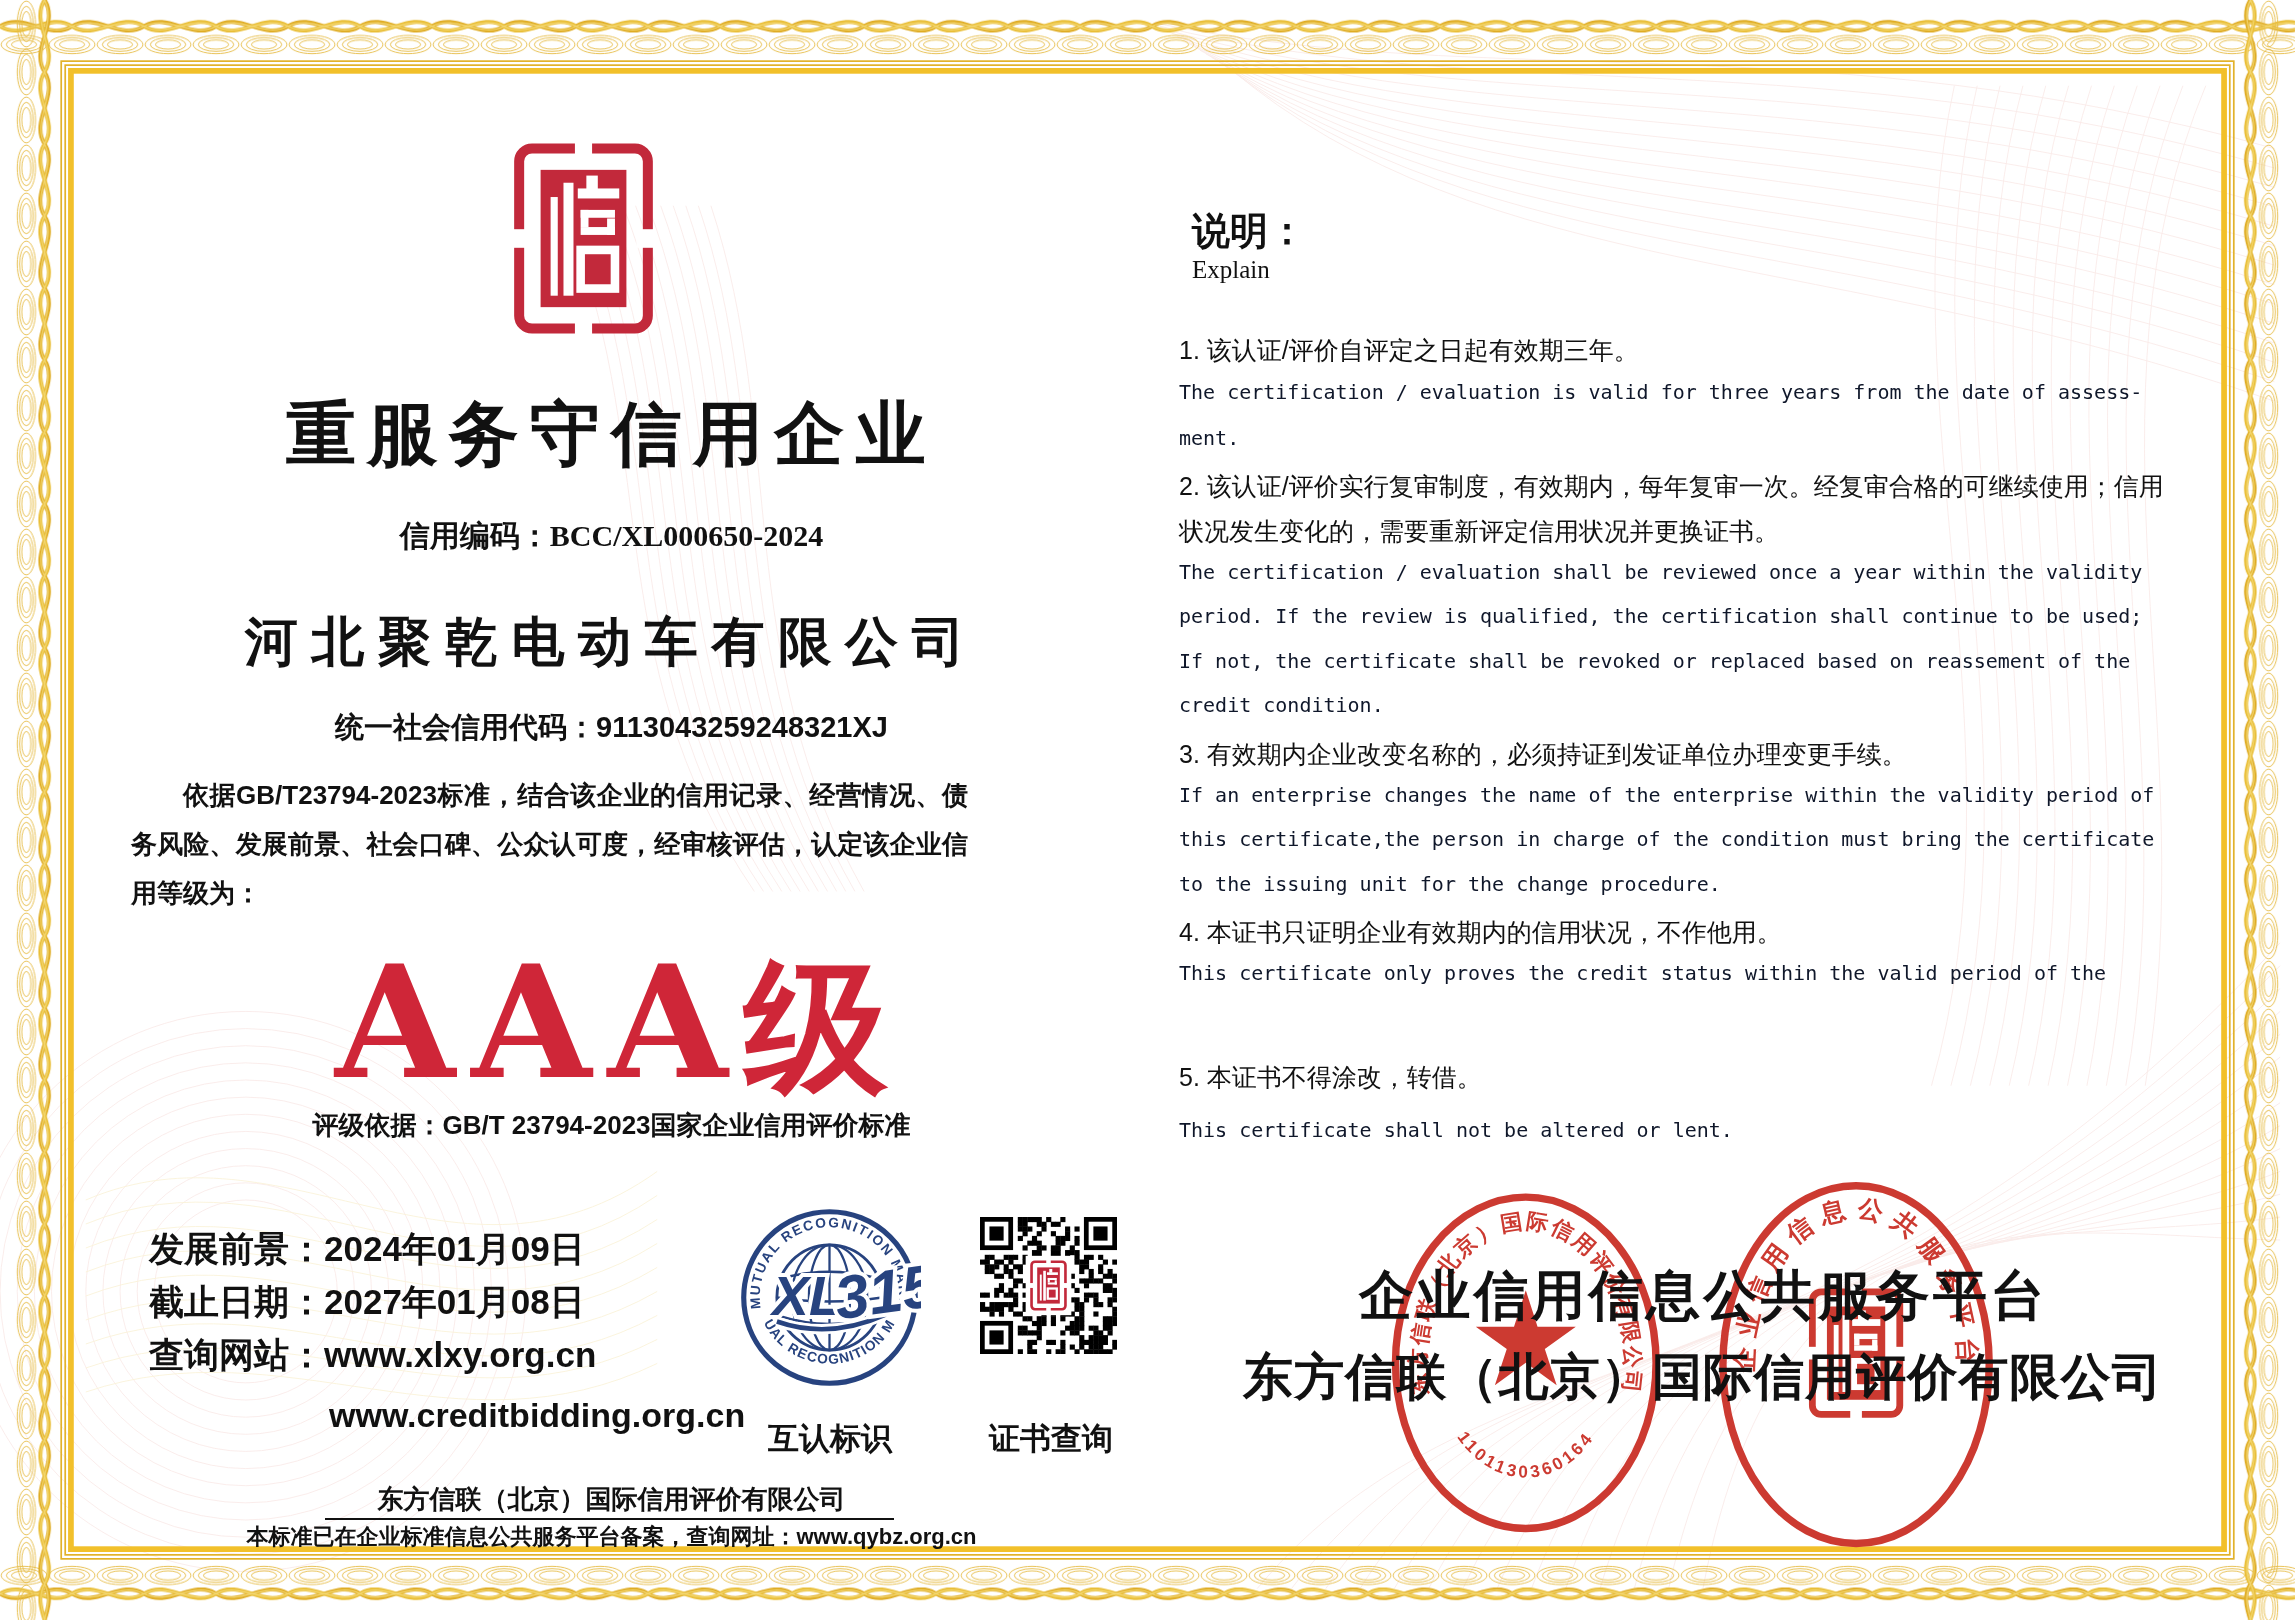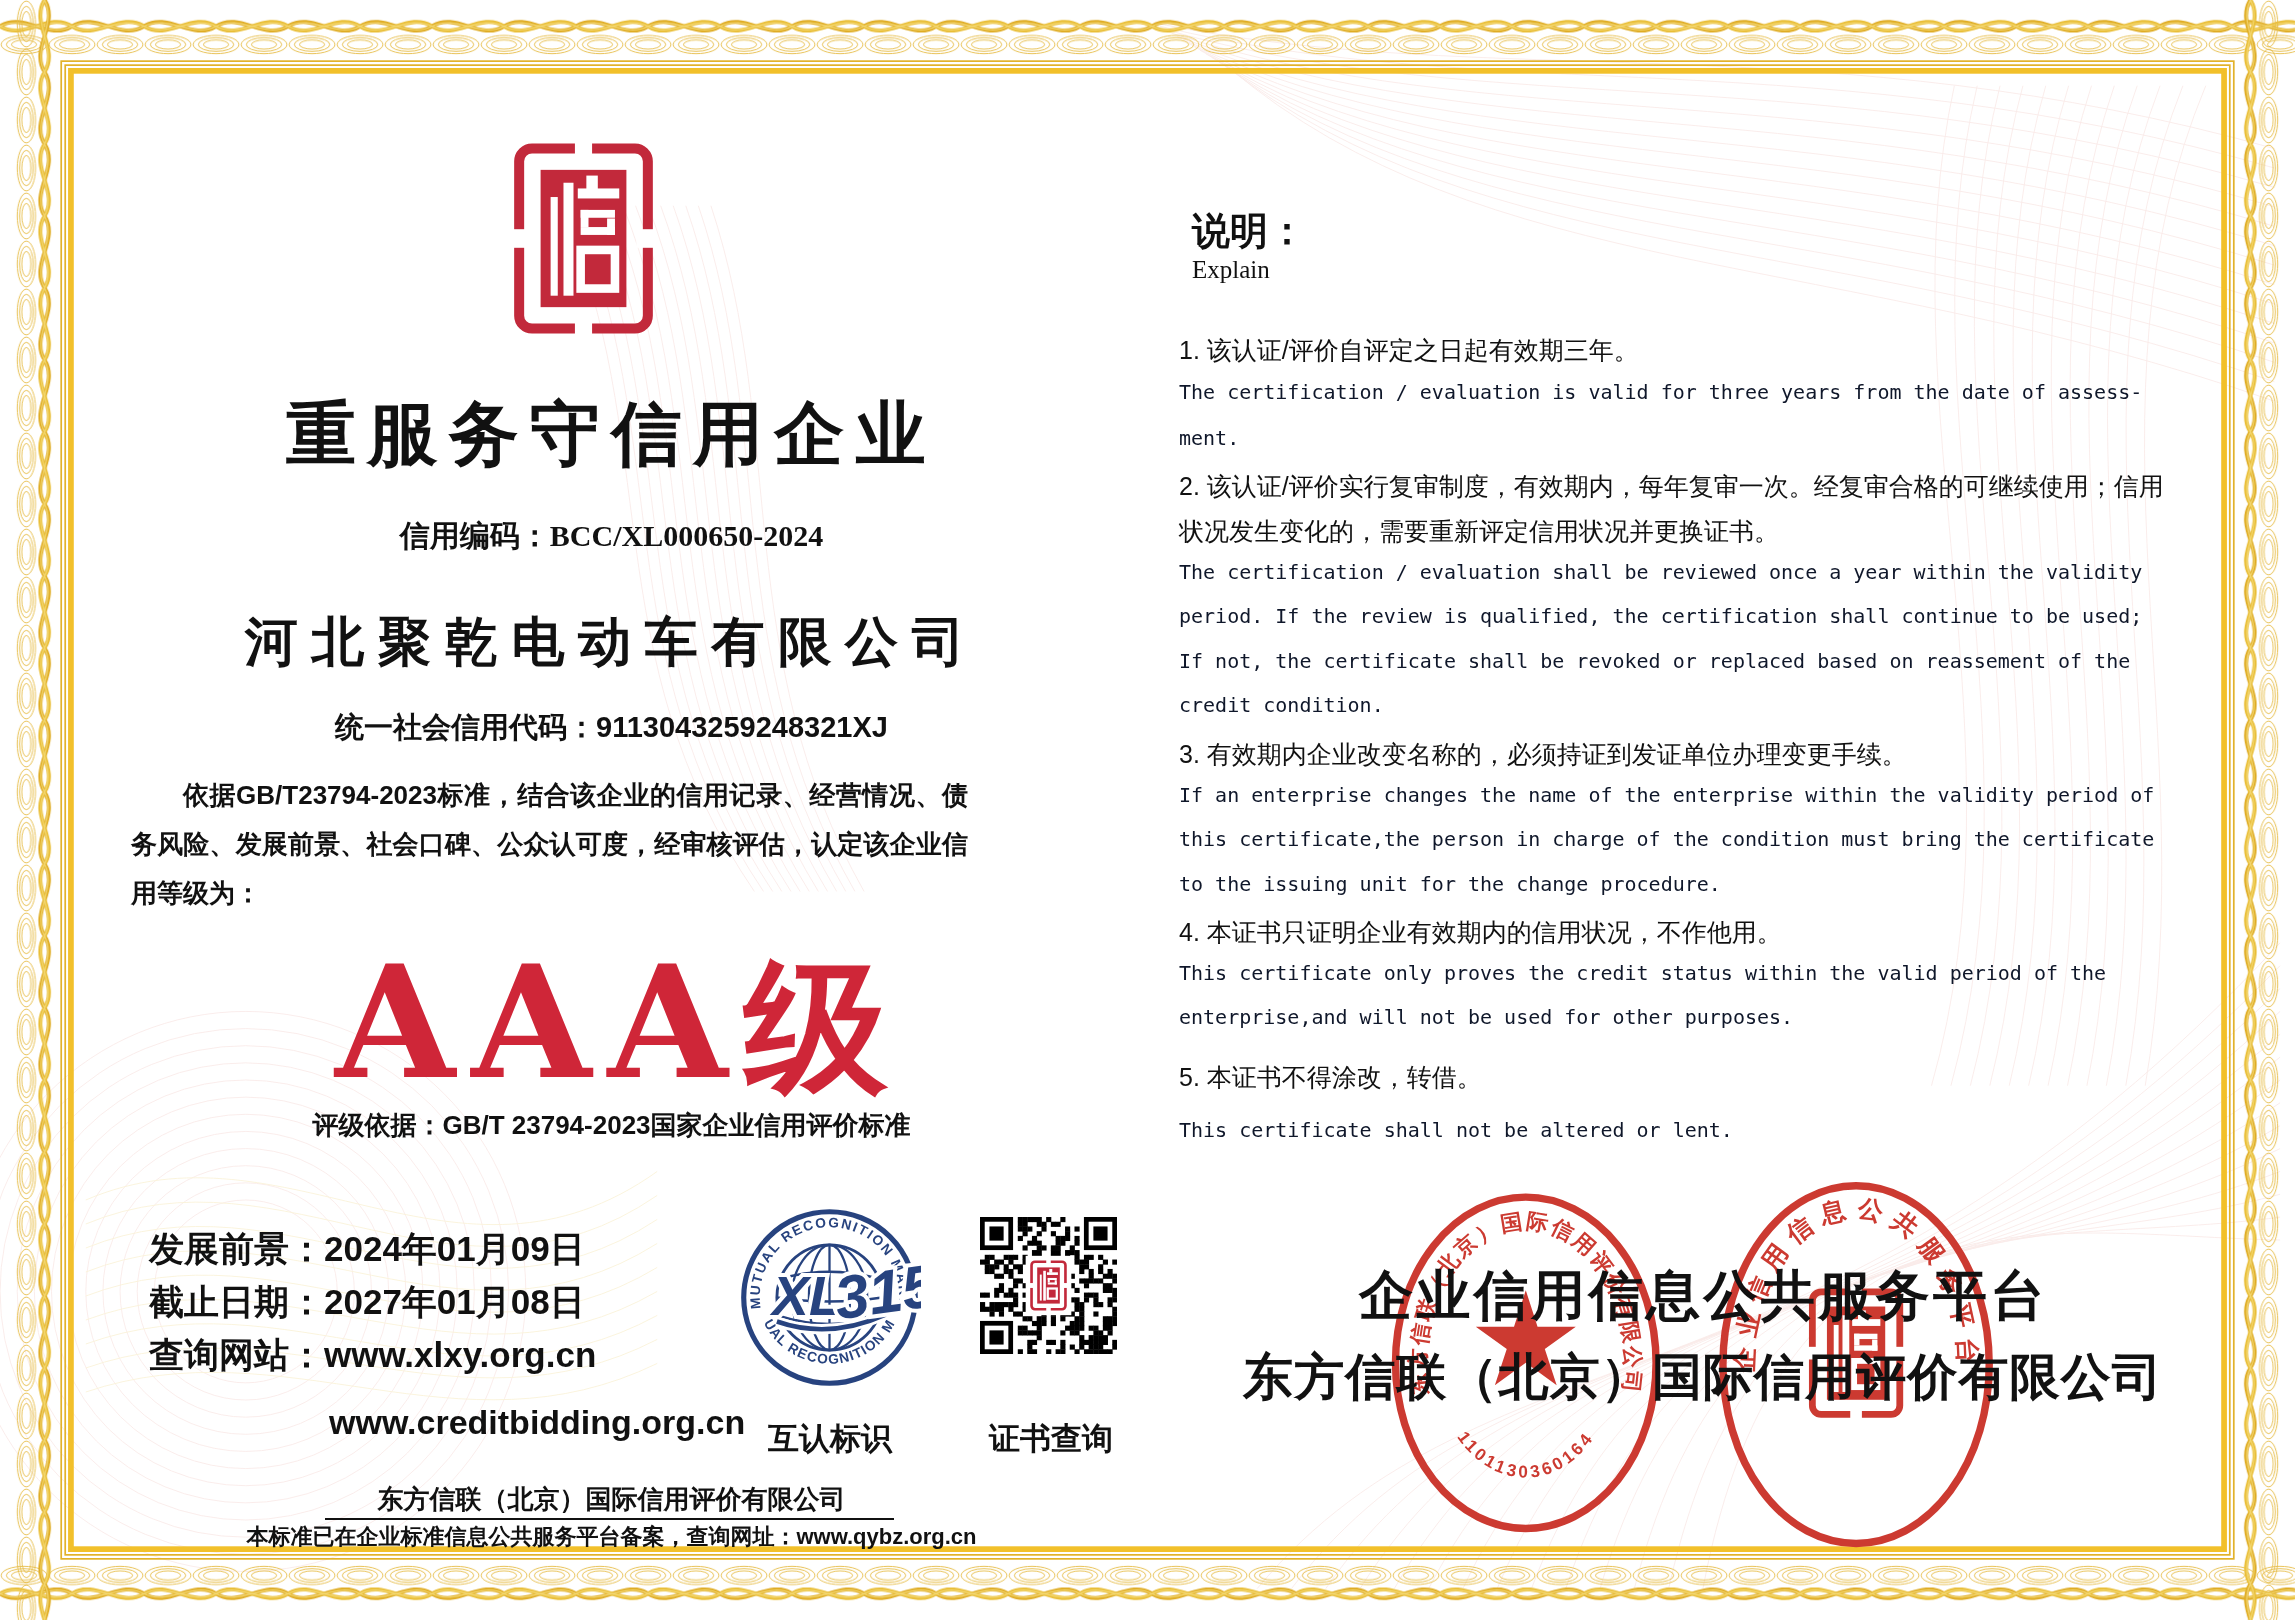--- a/index.html
+++ b/index.html
@@ -21,21 +21,21 @@
   #companyName{left:103px;top:607px;width:1017px;font-size:53px;font-weight:900;letter-spacing:13.7px;}
   #uscc{left:103px;top:708px;width:1017px;font-size:29px;font-weight:700;}
   #assessPara{left:131px;top:771px;width:837px;font-size:26px;line-height:49px;font-weight:700;
               text-align:justify;text-indent:2em;white-space:normal;}
   #grade{left:103px;top:931px;width:1017px;color:#CF2638;}
   #grade .lat{font-family:"DejaVu Serif", serif;font-size:155px;font-weight:900;letter-spacing:16px;}
   #grade .cjk{font-size:144px;font-weight:900;letter-spacing:0;}
   #basis{left:103px;top:1108px;width:1017px;font-size:26px;font-weight:700;}
   .row{font-size:35px;font-weight:800;}
   #row1{left:149px;top:1226px;} #row2{left:149px;top:1279px;} #row3{left:149px;top:1332px;}
-  #row4{left:329px;top:1396px;font-size:34px;font-weight:700;margin-top:7px;}
+  #row4{left:329px;top:1396px;font-size:34px;font-weight:700;}
   #globeLabel{left:727px;top:1418px;width:206px;font-size:31px;font-weight:700;}
   #qrLabel{left:948px;top:1418px;width:206px;font-size:31px;font-weight:700;}
   #issuerLine{left:103px;top:1482px;width:1017px;font-size:26px;font-weight:700;}
   #issuerRule{position:absolute;z-index:5;left:325px;top:1518px;width:569px;height:1.7px;background:#111;}
   #filingLine{left:103px;top:1522px;width:1017px;font-size:22px;font-weight:600;}
 
   
   #explainTitle{left:1192px;top:206px;font-size:38px;font-weight:700;font-family:"Liberation Serif",serif;}
   #explainSub{left:1192px;top:256px;font-size:25px;font-family:"Liberation Serif",serif;}
   .exline{left:1179px;width:1046px;}
@@ -566,21 +566,20 @@
   <div class="txt exline en" style="top:560px">The certification / evaluation shall be reviewed once a year within the validity</div>
   <div class="txt exline en" style="top:604px">period. If the review is qualified,  the certification shall continue to be used;</div>
   <div class="txt exline en" style="top:649px">If not, the certificate shall be revoked or replaced based on reassement of the</div>
   <div class="txt exline en" style="top:693px">credit condition.</div>
   <div class="txt exline zh" style="top:738px">3. 有效期内企业改变名称的，必须持证到发证单位办理变更手续。</div>
   <div class="txt exline en" style="top:783px">If an enterprise changes the name of the enterprise within the validity period of</div>
   <div class="txt exline en" style="top:827px">this certificate,the person in charge of the condition must bring the certificate</div>
   <div class="txt exline en" style="top:872px">to the issuing unit for the change procedure.</div>
   <div class="txt exline zh" style="top:916px">4. 本证书只证明企业有效期内的信用状况，不作他用。</div>
   <div class="txt exline en" style="top:961px">This certificate only proves the credit status within the valid period of the</div>
-  <div class="txt exline en" style="top:1005px">enterprise,and will not be used for other purposes.</div>
   <div class="txt exline zh" style="top:1061px">5. 本证书不得涂改，转借。</div>
   <div class="txt exline en" style="top:1118px">This certificate shall not be altered or lent.</div>
 
   <div class="txt center" id="platform1">企业信用信息公共服务平台</div>
   <div class="txt center" id="platform2">东方信联（北京）国际信用评价有限公司</div>
 
 </div>
 
 
 </body></html>

